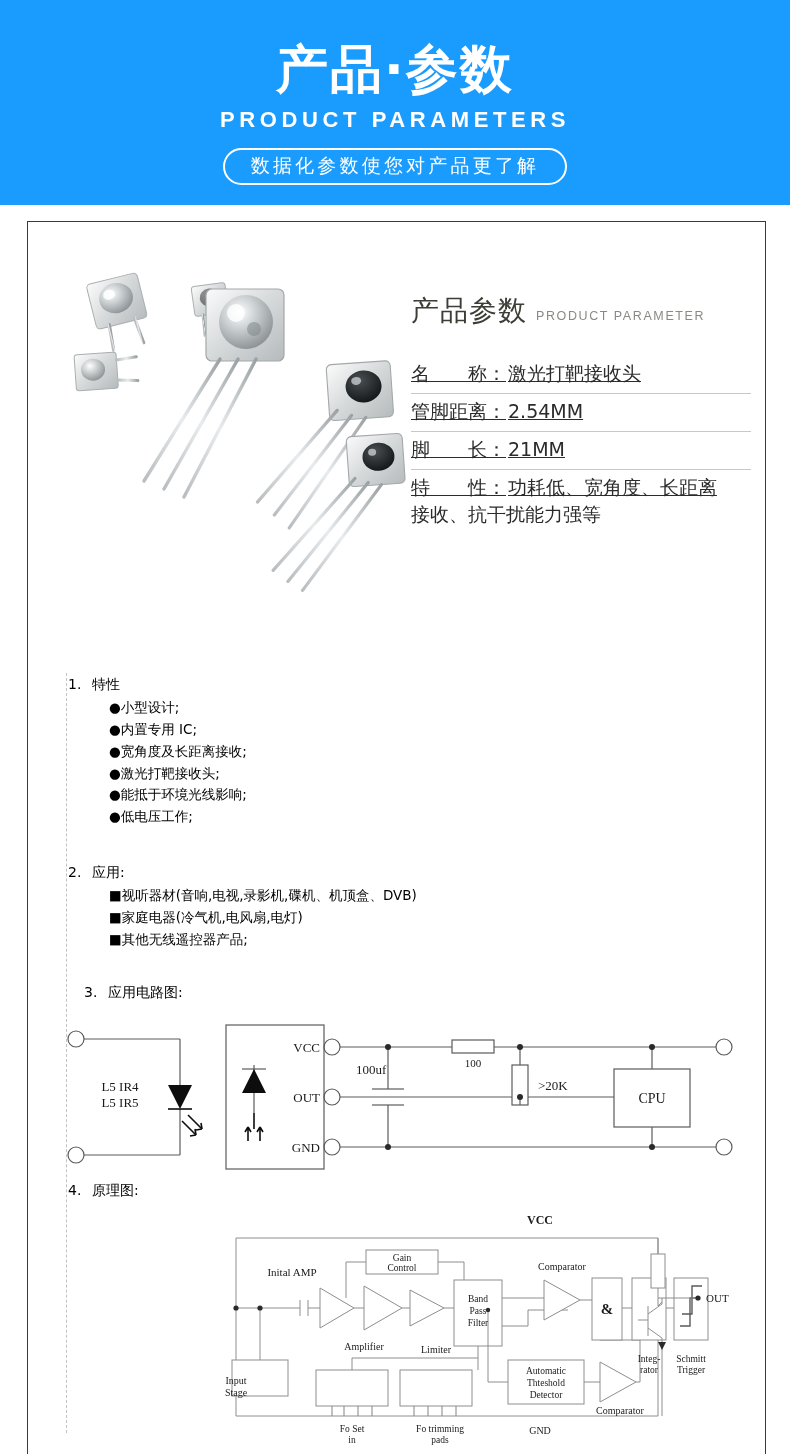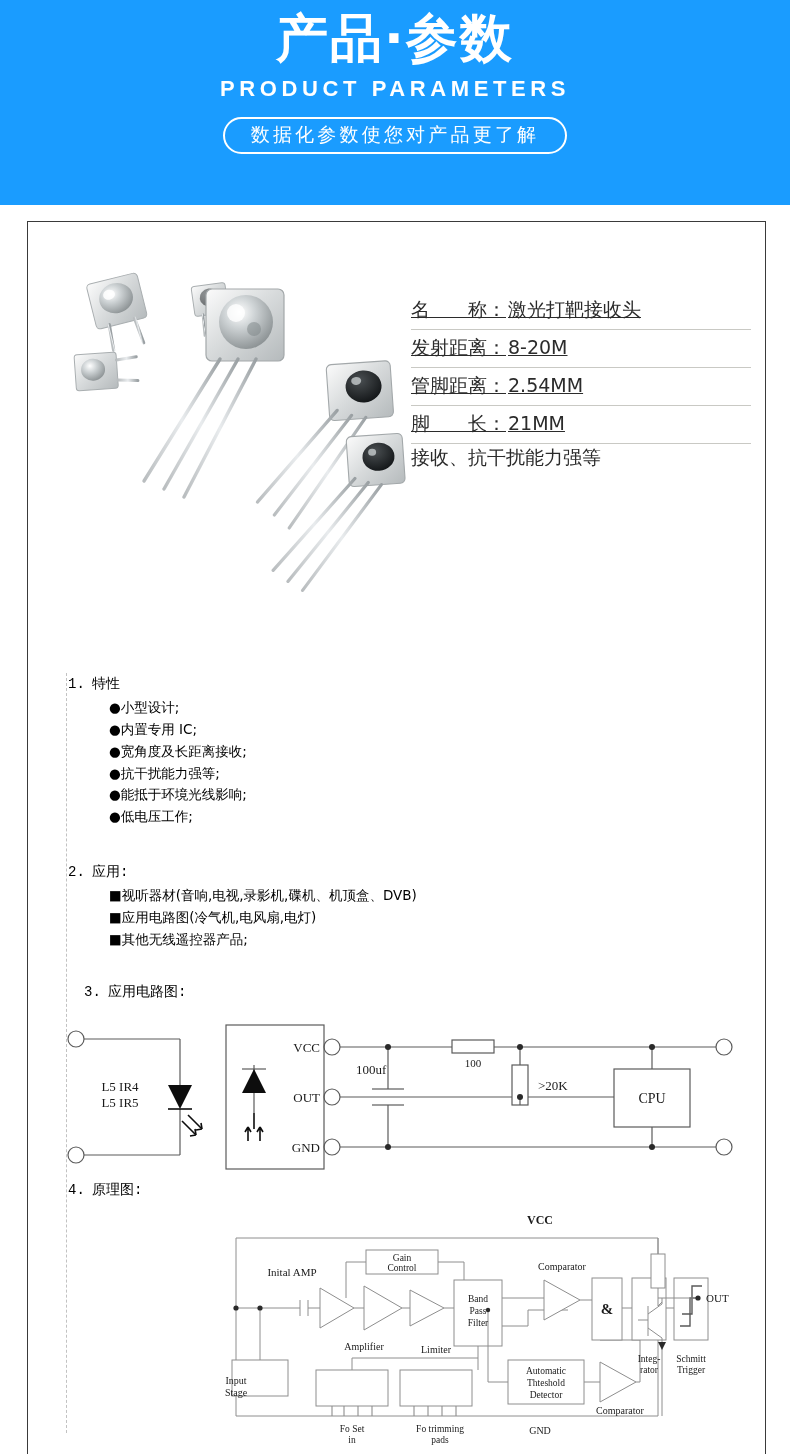--- a/index.html
+++ b/index.html
@@ -11,21 +11,21 @@
   }
   .page { position: relative; width: 790px; height: 1454px; }
 
   
   .banner {
     position: absolute; left: 0; top: 0;
     width: 790px; height: 205px;
     background: #1a9cff;
     display: flex; flex-direction: column;
     align-items: center; justify-content: flex-start;
-    padding-top: 9px;
+    padding-top: 40px;
   }
   .banner-title {
     color: #ffffff;
     font-size: 52px;
     font-weight: bold;
     letter-spacing: 2px;
     line-height: 1.15;
     font-family: "DejaVu Sans", "Liberation Sans", sans-serif;
   }
   .banner-sub {
@@ -99,21 +99,21 @@
   }
 
   
   .dashline {
     position: absolute; left: 38px; top: 451px;
     width: 0; height: 760px;
     border-left: 1px dashed #c2c2c2;
   }
 
   .sec { position: absolute; font-family: "DejaVu Sans", sans-serif; color: #000; }
-  .sec-title { font-size: 14px; line-height: 1.5; font-family: Liberation Mono, monospace; }
+  .sec-title { font-size: 14px; line-height: 1.5; }
   .sec-title .num { display: inline-block; width: 24px; }
   .bullets { margin-left: 41px; margin-top: 2px; }
   .bullet { font-size: 13.5px; line-height: 1.62; white-space: nowrap; }
 
   #sec-features { left: 40px; top: 452px; }
   #sec-apps { left: 40px; top: 640px; }
   #sec-circuit { left: 56px; top: 760px; }
   #sec-block { left: 40px; top: 958px; }
 
   
@@ -229,64 +229,68 @@
             <g stroke="url(#lead)" stroke-width="3.2" stroke-linecap="round">
               <line x1="6" y1="42" x2="-82" y2="128"></line>
               <line x1="19" y1="47" x2="-68" y2="140"></line>
               <line x1="32" y1="50" x2="-54" y2="150"></line>
             </g>
           </g>
         </svg>
       </div>
 
       <div class="spec">
+        <div class="spec-head">
+          <span class="spec-head-cn">产品参数</span>
+          <span class="spec-head-en">PRODUCT PARAMETER</span>
+        </div>
 
         <div class="spec-row">
           <span class="k">名　　称：</span>
           <span class="v">激光打靶接收头</span>
-        </div>
-        <div class="spec-row">
-          <span class="k">发射距离：</span>
-          <span class="v">8-20M</span>
         </div>
         <div class="spec-row">
           <span class="k">管脚距离：</span>
           <span class="v">2.54MM</span>
         </div>
         <div class="spec-row">
           <span class="k">脚　　长：</span>
           <span class="v">21MM</span>
         </div>
+        <div class="spec-row last">
+          <span class="k">特　　性：</span>
+          <span class="v">功耗低、宽角度、长距离</span>
+        </div>
         <div class="spec-extra">接收、抗干扰能力强等</div>
       </div>
     </div>
 
     <div class="dashline"></div>
 
     <div class="sec" id="sec-features">
       <div class="sec-title">
         <span class="num">1.</span><span>特性</span>
       </div>
       <div class="bullets">
         <div class="bullet">●小型设计;</div>
         <div class="bullet">●内置专用 IC;</div>
         <div class="bullet">●宽角度及长距离接收;</div>
-        <div class="bullet">●抗干扰能力强等;</div>
+        <div class="bullet">●激光打靶接收头;</div>
         <div class="bullet">●能抵于环境光线影响;</div>
         <div class="bullet">●低电压工作;</div>
       </div>
     </div>
 
     <div class="sec" id="sec-apps">
       <div class="sec-title">
         <span class="num">2.</span><span>应用:</span>
       </div>
       <div class="bullets">
         <div class="bullet">■视听器材(音响,电视,录影机,碟机、机顶盒、DVB)</div>
-        <div class="bullet">■应用电路图(冷气机,电风扇,电灯)</div>
+        <div class="bullet">■家庭电器(冷气机,电风扇,电灯)</div>
         <div class="bullet">■其他无线遥控器产品;</div>
       </div>
     </div>
 
     <div class="sec" id="sec-circuit">
       <div class="sec-title">
         <span class="num">3.</span><span>应用电路图:</span>
       </div>
     </div>
 

